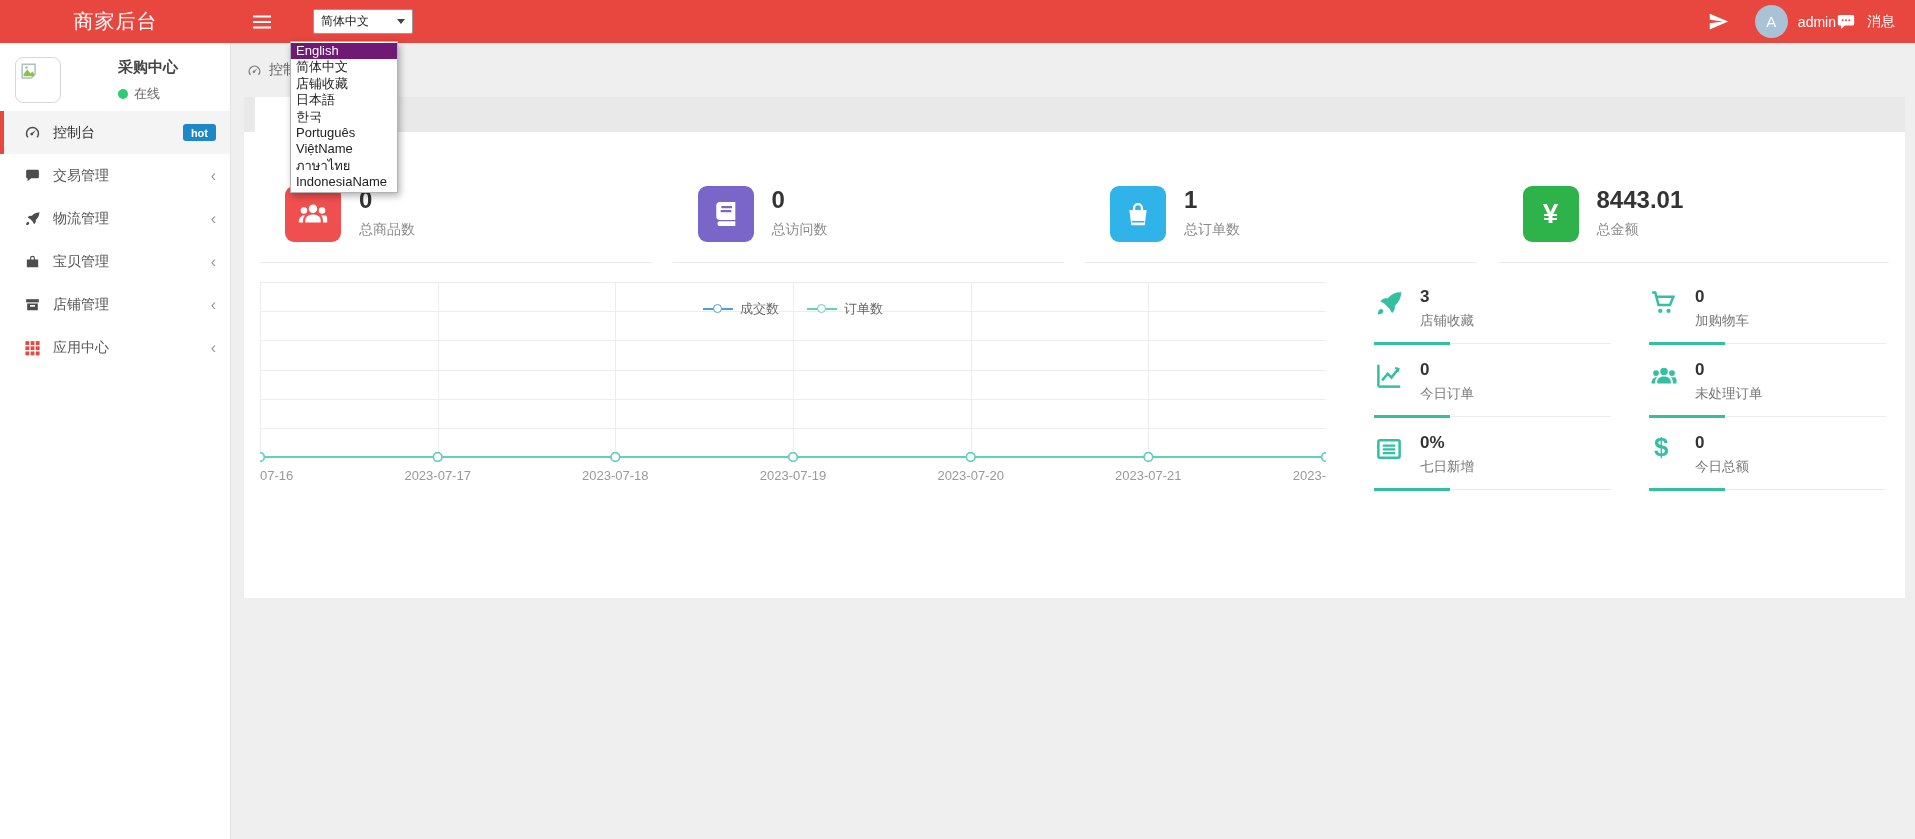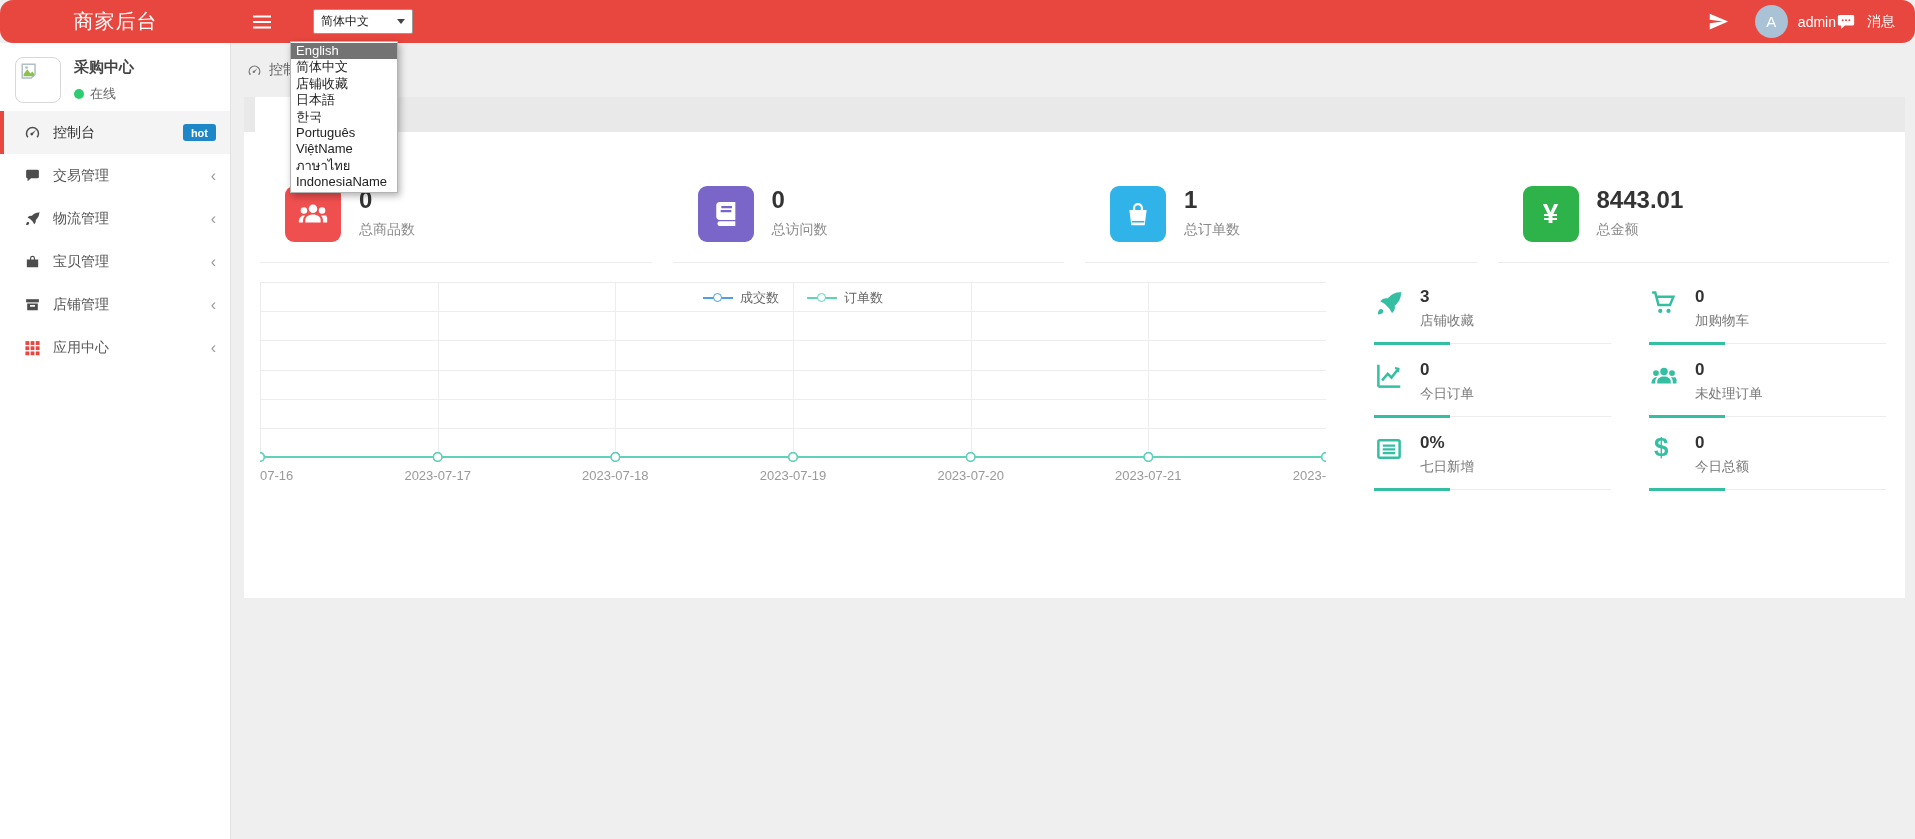--- a/index.html
+++ b/index.html
@@ -4,46 +4,46 @@
 <style>
   * { box-sizing: border-box; }
   html,body { margin:0; padding:0; }
   body {
     width:1915px; height:839px; overflow:hidden; position:relative;
     background:#efefef; font-family:"Liberation Sans","DejaVu Sans",sans-serif;
     color:#333;
   }
   
   .header { position:absolute; top:0; left:0; right:0; height:43px; background:#e8473f;
-            display:flex; align-items:center; z-index:60;border-radius:13px; }
+            display:flex; align-items:center; z-index:60; }
   .logo { width:231px; text-align:center; color:#fff; font-size:20px; letter-spacing:1px; }
   .hamburger { margin-left:22px; width:20px; height:14px; position:relative; cursor:pointer; }
   .hamburger span { position:absolute; left:0; top:6px; width:18px; height:2.5px; background:#fff;
                     box-shadow:0 -5.5px 0 #fff, 0 5.5px 0 #fff; }
   .lang-select { margin-left:40px; width:100px; height:25px; background:#fff; border:1px solid #999;
                  border-radius:2px; font-size:12px; color:#222; display:flex; align-items:center;
                  justify-content:space-between; padding:0 7px; cursor:pointer; }
   .caret-down { width:0; height:0; border-left:4px solid transparent; border-right:4px solid transparent;
                 border-top:5px solid #444; }
   .header-right { margin-left:auto; display:flex; align-items:center; padding-right:20px; color:#fff; }
   .hicon { display:flex; align-items:center; }
   .avatar { width:33px; height:33px; border-radius:50%; background:#a9c2d6; color:#fff;
             display:flex; align-items:center; justify-content:center; font-size:15px; margin:0 10px 0 26px; }
   .admin-name { font-size:14px; }
   .msg-label { font-size:14px; margin-left:11px; }
   
   .lang-dropdown { position:absolute; left:290px; top:41px; width:108px; background:#fff;
                    border:1px solid #b3b3b3; box-shadow:2px 3px 7px rgba(0,0,0,.3); z-index:100; padding:1px 0; }
   .lang-option { font-size:13px; color:#222; line-height:16.4px; height:16.4px; padding:0 5px;
                  white-space:nowrap; cursor:pointer; }
-  .lang-option.highlighted { background:#737373; color:#fff; }
+  .lang-option.highlighted { background:#701a75; color:#fff; }
   
   .sidebar { position:absolute; top:43px; left:0; bottom:0; width:231px; background:#fff;
              border-right:1px solid #e2e2e2; z-index:10; }
-  .profile { padding:14px 15px 8px; display:flex; }
+  .profile { padding:14px 15px 8px; display:flex;gap:44px; }
   .profile-avatar { width:46px; height:46px; border:1px solid #d8d8d8; border-radius:8px;
                     background:#fff; position:relative; }
   .profile-avatar svg { position:absolute; left:3px; top:3px; }
   .profile-info { margin-left:13px; padding-top:1px; }
   .profile-name { font-size:15px; font-weight:bold; color:#444; }
   .profile-status { margin-top:8px; font-size:13px; color:#666; display:flex; align-items:center; }
   .dot { width:10px; height:10px; border-radius:50%; background:#2ecc71; margin-right:6px; }
   .search-wrap { margin:10px 15px 14px; position:relative; }
   .search-input { width:100%; height:37px; border:1px solid #dcdcdc; border-radius:3px;
                   padding:0 32px 0 11px; font-size:13px; color:#333; outline:none; }
@@ -73,21 +73,21 @@
   .card:last-child { margin-right:0; }
   .stat-icon { width:56px; height:56px; border-radius:9px; color:#fff; display:flex;
                align-items:center; justify-content:center; flex:0 0 56px; }
   .stat-icon .yen-txt { font-size:28px; font-weight:bold; }
   .card-text { margin-left:18px; padding-top:1px; }
   .card-value { font-size:24px; font-weight:bold; color:#333; line-height:1.1; }
   .card-label { font-size:14px; color:#8a8a8a; margin-top:8px; }
   
   .chart-row { display:flex; }
   .chart-wrap { flex:0 0 1066px; position:relative; }
-  .chart-legend { position:absolute; top:7px; left:0; right:0; display:flex; justify-content:center;
+  .chart-legend { position:absolute; top:18px; left:0; right:0; display:flex; justify-content:center;
                   gap:28px; font-size:13px; color:#666; z-index:5; }
   .legend-item { display:flex; align-items:center; cursor:pointer; }
   .legend-marker { display:inline-block; position:relative; width:30px; height:11px; margin-right:7px; }
   .legend-marker::before { content:''; position:absolute; left:0; right:0; top:4.5px; height:2px; background:currentColor; }
   .legend-marker::after { content:''; position:absolute; left:50%; top:0.5px; width:7px; height:7px;
                           margin-left:-5.2px; border:1.7px solid currentColor; border-radius:50%; background:#fff; }
   #chart-svg { display:block; overflow:hidden; }
   
   .qs-grid { margin-left:48px; flex:1; display:grid; grid-template-columns:1fr 1fr;
              column-gap:38px; row-gap:16px; align-content:start; margin-top:5px; margin-right:3px; }

